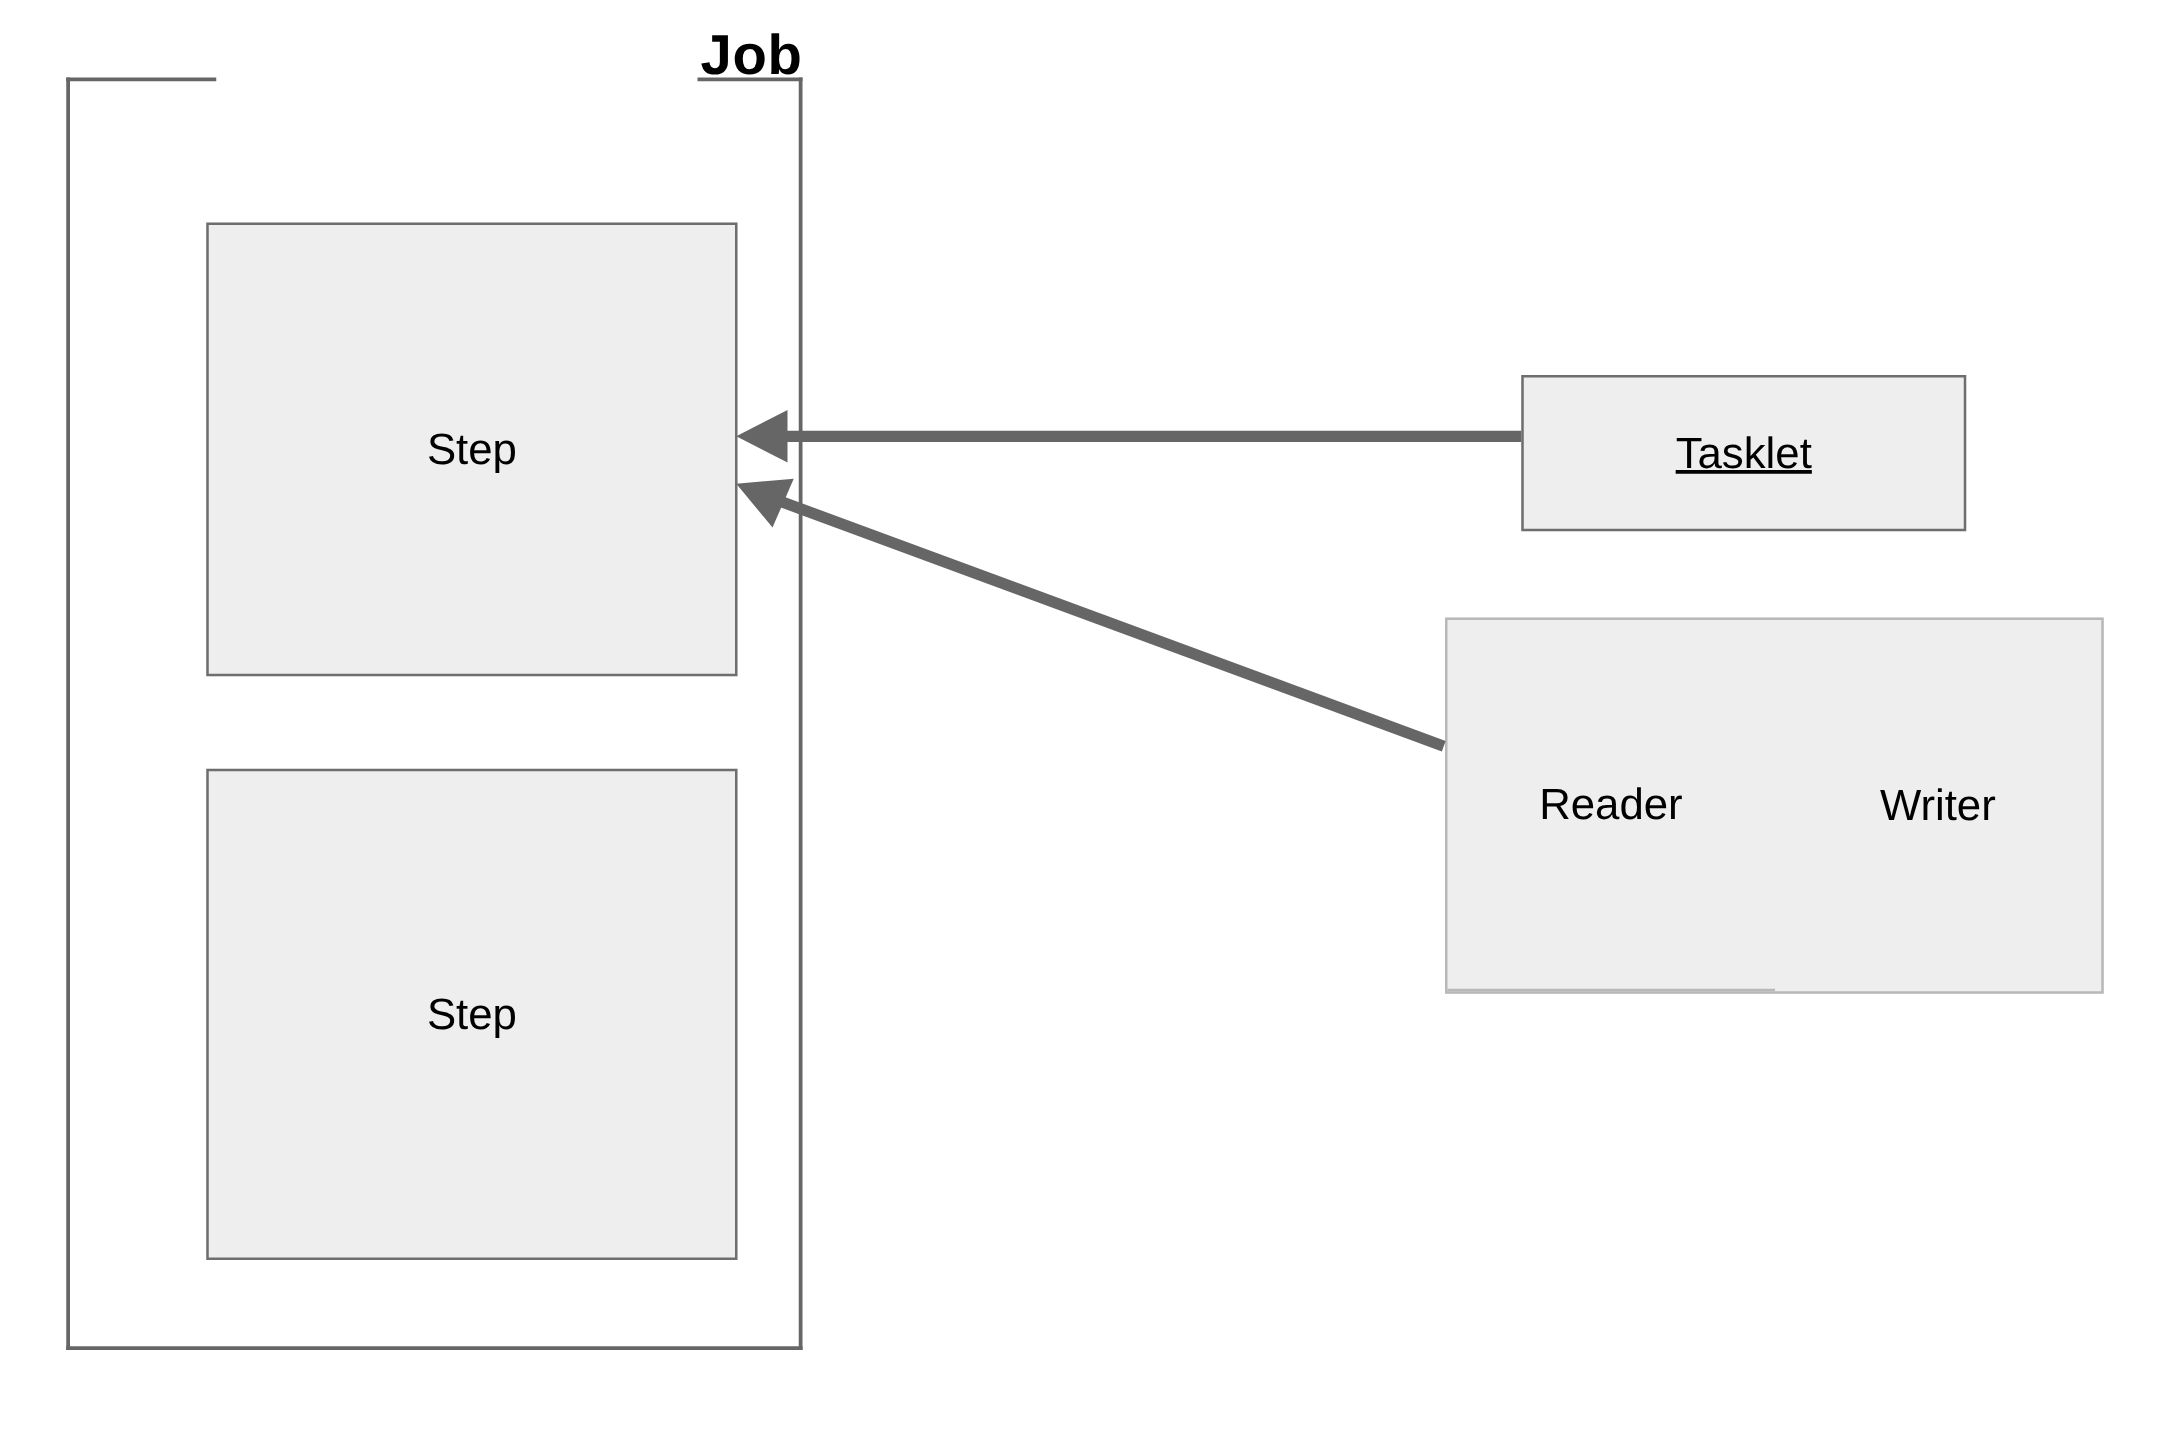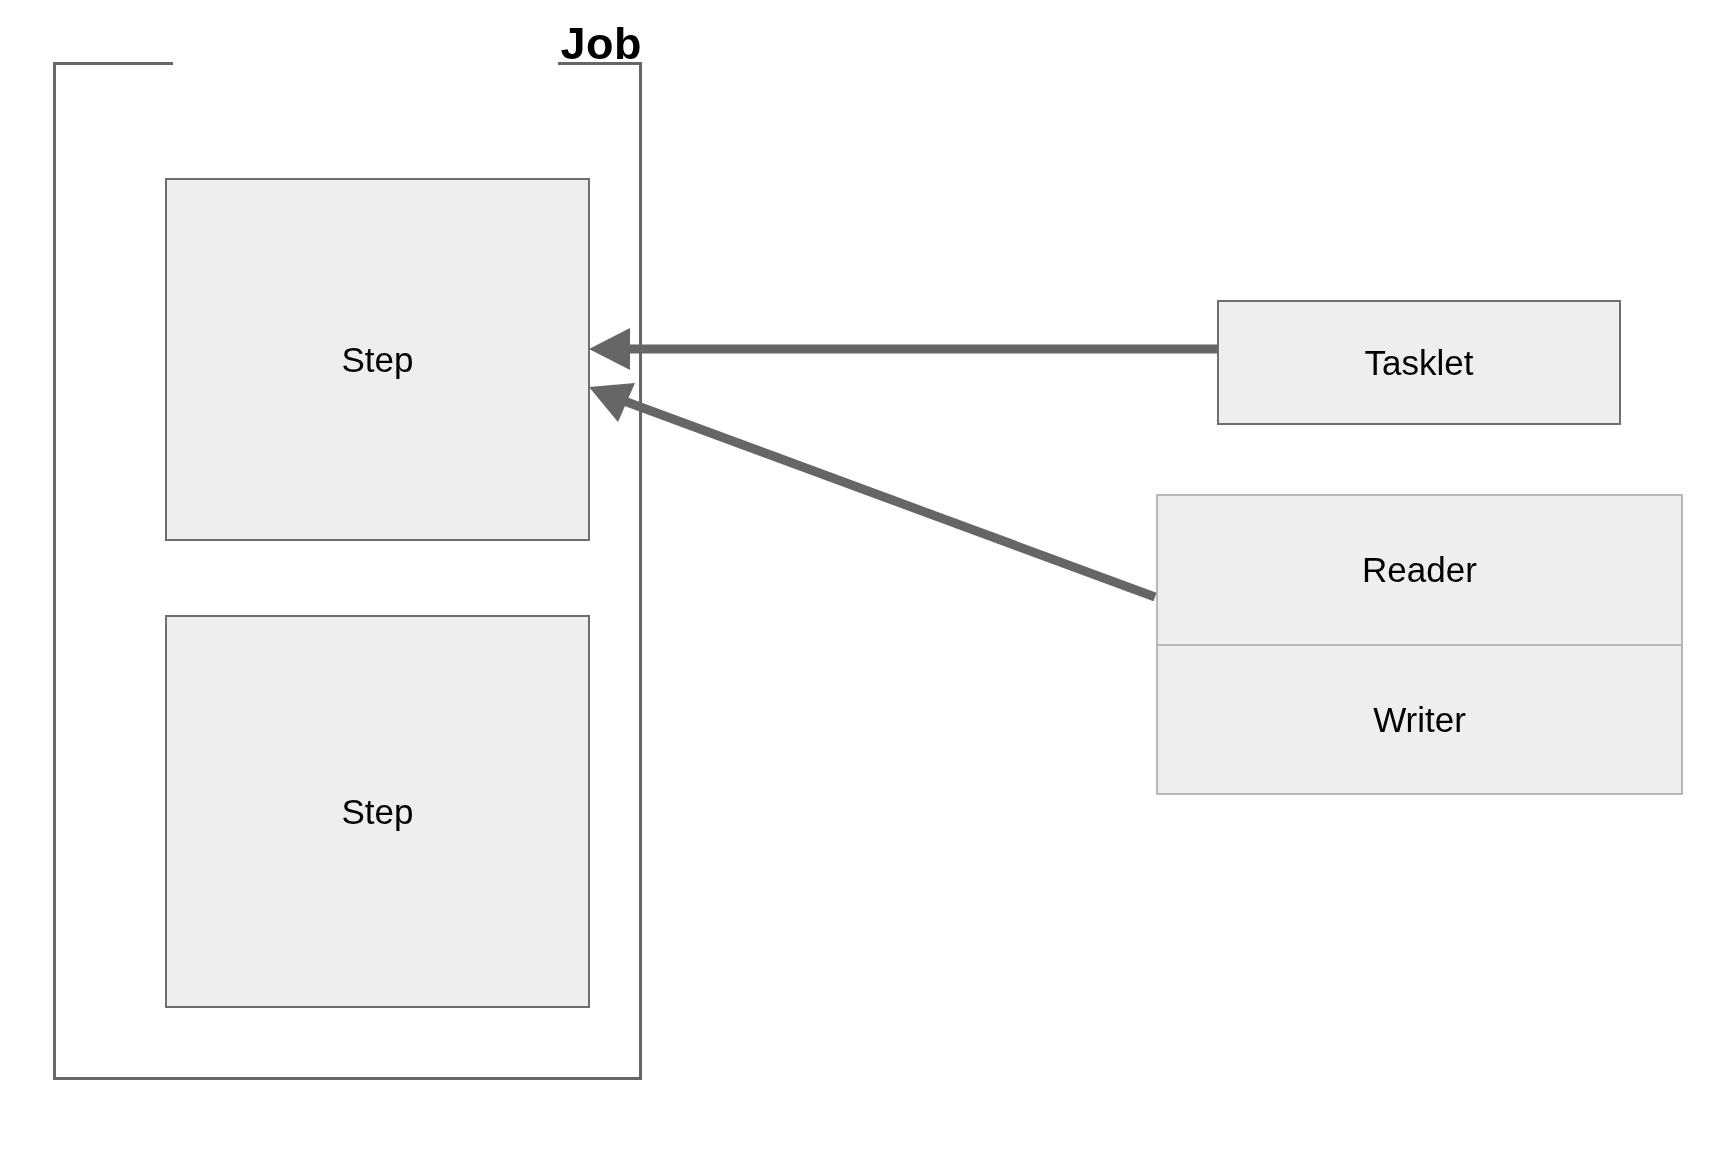--- a/index.html
+++ b/index.html
@@ -60,34 +60,33 @@
     display: flex;
     align-items: center;
     justify-content: center;
     color: #000000;
     font-size: 35px;
     line-height: 1;
     margin-top: 12px;
   }
   .step-box-1 { left: 165px; top: 166px; width: 425px; height: 363px; }
   .step-box-2 { left: 165px; top: 603px; width: 425px; height: 393px; }
-  .tasklet-box { left: 1217px; top: 288px; width: 404px; height: 125px; }
+  .tasklet-box { left: 1217px; top: 288px; width: 356px; height: 125px; text-decoration: underline; }
 
   
   .chunk-stack {
     position: absolute;
     left: 1156px;
     top: 494px;
     width: 527px;
     height: 301px;
     box-sizing: border-box;
     border: 2px solid #b8b8b8;
     background: #eeeeee;
     display: flex;
-    flex-direction: column;
   }
   .chunk-row {
     flex: 1 1 0;
     display: flex;
     align-items: center;
     justify-content: center;
     font-size: 35px;
     color: #000000;
     line-height: 1;
     border-bottom: 2px solid #b8b8b8;

